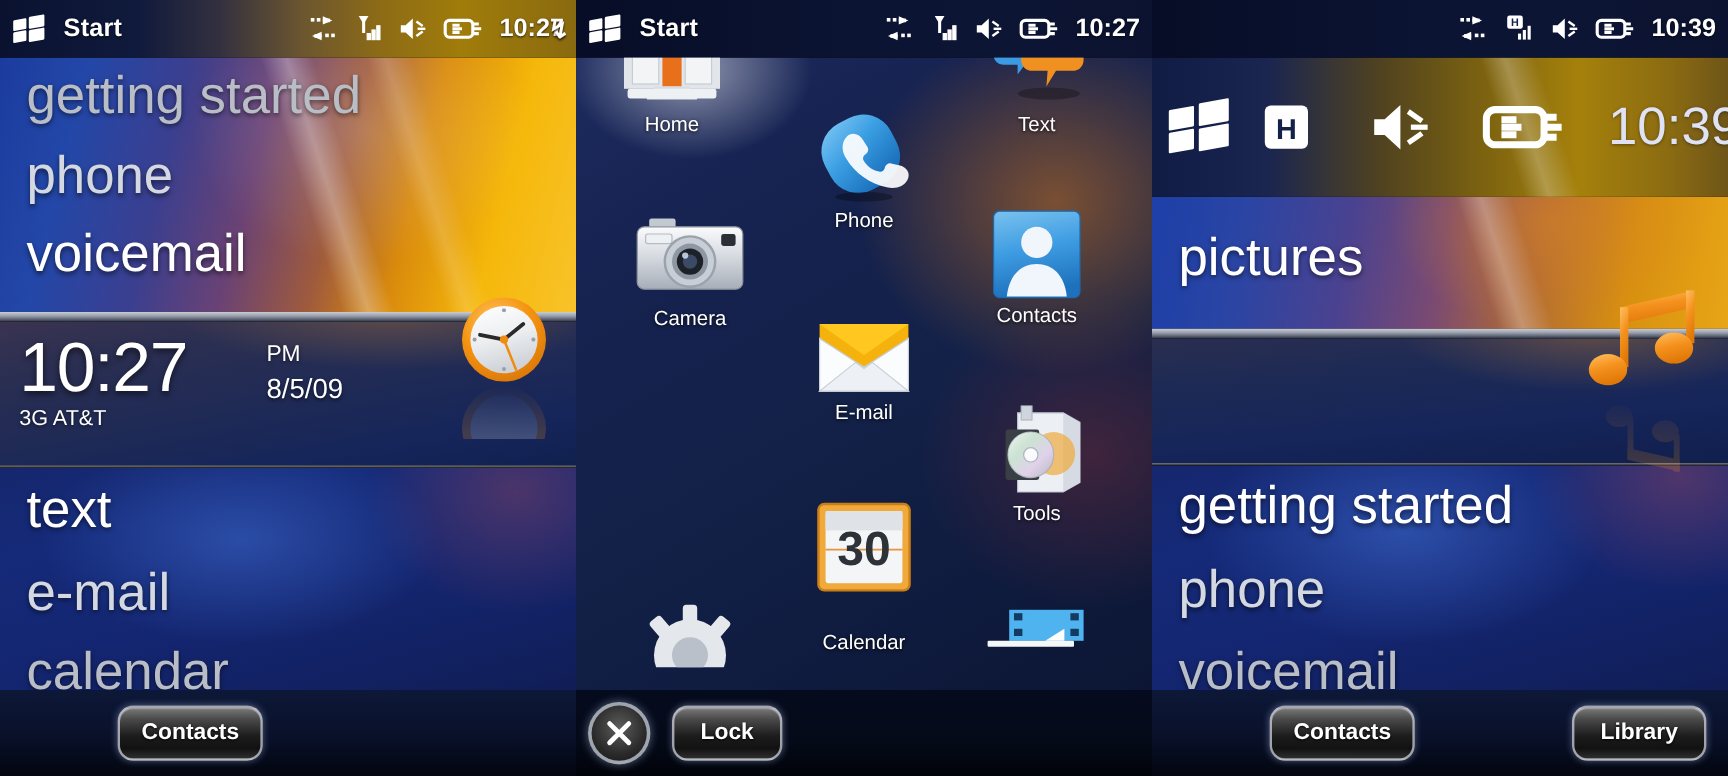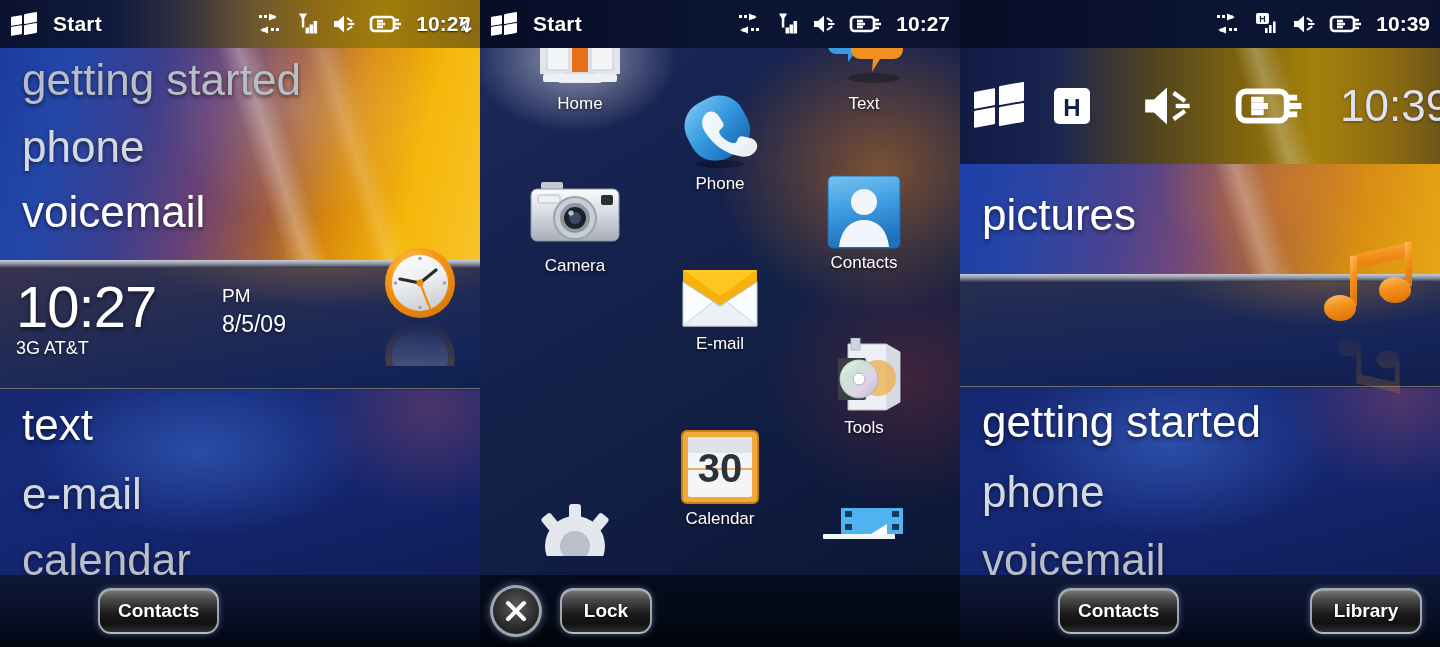--- a/index.html
+++ b/index.html
@@ -287,21 +287,21 @@
         <span class="sb-clock cut">
           <span>10:27</span><span class="ov">↯</span>
         </span>
       </div>
     </div>
   </div>
 
   <div class="panel">
     <div class="startbg"></div>
 
-    <div class="tile" style="left:28px; top:34px;">
+    <div class="tile" style="left:8px; top:34px;">
       <div class="art">
         <svg width="86" height="56" viewBox="0 0 86 56">
           <rect x="3" y="0" width="80" height="40" fill="#e2e6ea"></rect>
           <rect x="10" y="0" width="22" height="36" fill="#f2f4f6" stroke="#c6ccd2"></rect>
           <rect x="54" y="0" width="22" height="36" fill="#f2f4f6" stroke="#c6ccd2"></rect>
           <rect x="35" y="0" width="16" height="38" fill="#e8701a"></rect>
           <rect x="37" y="0" width="12" height="9" fill="#5aa8e0"></rect>
           <rect x="28" y="38" width="30" height="6" rx="1" fill="#d8dde2"></rect>
           <rect x="22" y="43" width="42" height="6" rx="1" fill="#e6eaee"></rect>
           <rect x="6" y="40" width="74" height="8" rx="2" fill="#eef1f4"></rect>
@@ -411,21 +411,21 @@
                 <stop offset="100%" stop-color="#9aa3ad" stop-opacity=".7"></stop>
           </linearGradient>
             </defs>
           <circle cx="35" cy="41" r="6" fill="#fafbfc" stroke="#aeb5bf"></circle>
         </svg>
       </div>
       <div class="lbl">Tools</div>
     </div>
 
 
-    <div class="tile" style="left:168px; top:429px;">
+    <div class="tile" style="left:168px; top:418px;gap:28px;">
       <div class="art" style="height:76px;">
         <svg width="80" height="76" viewBox="0 0 80 76">
           <rect x="2" y="2" width="76" height="72" rx="5" fill="#f0a93a" stroke="#c97f14" stroke-width="2"></rect>
           <rect x="8" y="8" width="64" height="60" rx="2" fill="#f3f5f7"></rect>
           <rect x="8" y="8" width="64" height="16" fill="#dfe3e8"></rect>
           <line x1="8" y1="40" x2="72" y2="40" stroke="#e8943a" stroke-width="1.6"></line>
           <text x="40" y="53" font-family="Liberation Sans, sans-serif" font-size="40" font-weight="bold" fill="#2d3238" text-anchor="middle">30</text>
         </svg>
       </div>
       <div class="lbl">Calendar</div>

